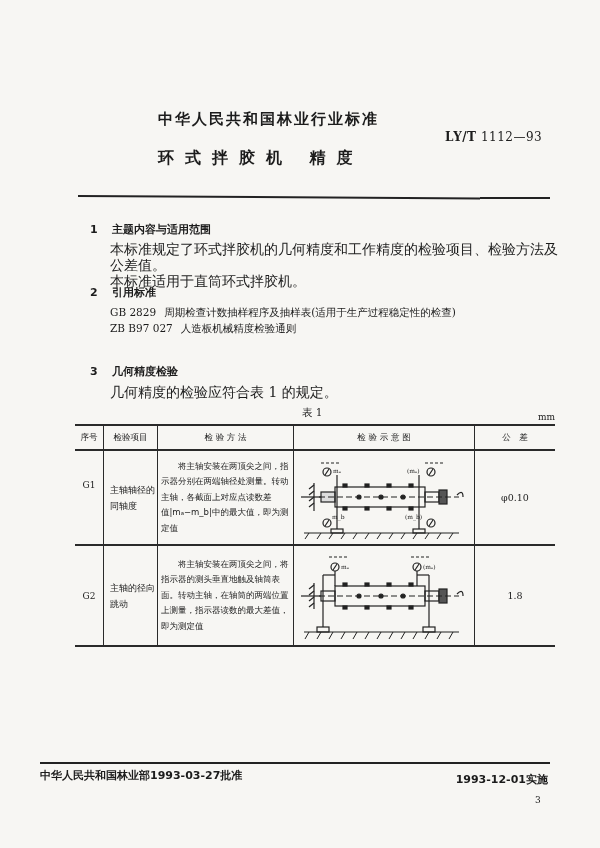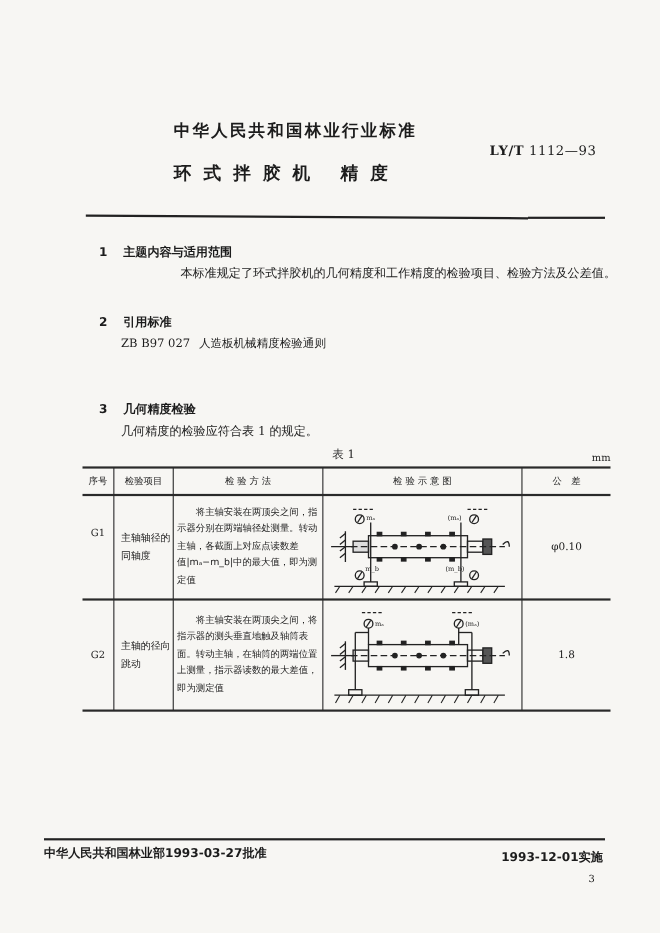--- a/index.html
+++ b/index.html
@@ -10,21 +10,21 @@
     color: #1c1c1c;
   }
   .abs { position: absolute; }
   .std-title { left: 158px; top: 110px; font-family: "DejaVu Sans", sans-serif; font-weight: bold; font-size: 15px; letter-spacing: 2px; text-align: right; }
   .std-code { left: 445px; top: 130px; font-size: 12px; letter-spacing: 0.5px; }
   .std-code .pre { font-weight: bold; }
   .doc-title { left: 158px; top: 148px; font-family: "DejaVu Sans", sans-serif; font-weight: bold; font-size: 16px; letter-spacing: 11px; }
   .rule-top { left: 78px; top: 195px; width: 402px; height: 2px; background: #222; transform: rotate(0.35deg); transform-origin: left; }
   .sec-head { font-family: "DejaVu Sans", sans-serif; font-weight: bold; font-size: 11px; }
   .sec-num { display: inline-block; width: 22px; }
-  .para { font-size: 11px; line-height: 16px; text-align: right; }
+  .para { font-size: 14px; line-height: 16px; }
   .ref-row { font-size: 10.5px; line-height: 16px; white-space: nowrap; }
   .ref-code { display: inline-block; margin-right: 8px; }
   .tbl-caption { left: 302px; top: 406px; font-size: 10.5px; text-align: center; }
   .tbl-unit { left: 538px; top: 412px; font-size: 9px; }
   .hline { position: absolute; height: 1.5px; background: #2a2a2a; }
   .vline { position: absolute; width: 1px; background: #2a2a2a; }
   .cell { position: absolute; font-size: 9px; display: flex; align-items: center; justify-content: center; text-align: center; }
   .hdr { font-family: "DejaVu Sans", sans-serif; font-size: 8.5px; letter-spacing: 4px; }
   .item { font-family: "DejaVu Sans", sans-serif; font-size: 9px; line-height: 16px; text-align: left; justify-content: flex-start; padding-left: 6px; }
   .method { font-family: "DejaVu Sans", sans-serif; font-size: 8.5px; line-height: 15.5px; text-align: left; align-items: center; }
@@ -43,26 +43,30 @@
 </div>
 <div class="abs doc-title">环式拌胶机  精度</div>
 <div class="abs rule-top"></div>
 <div class="abs" style="left:480px;top:197px;width:70px;height:2px;background:#222;"></div>
 
 <div class="abs sec-head" style="left:90px;top:222px;">
   <span class="sec-num">1</span><span>主题内容与适用范围</span>
 </div>
 <div class="abs para" style="left:110px;top:241px;width:450px;">
   <div>本标准规定了环式拌胶机的几何精度和工作精度的检验项目、检验方法及公差值。</div>
+  <div>本标准适用于直筒环式拌胶机。</div>
 </div>
 
 <div class="abs sec-head" style="left:90px;top:285px;">
   <span class="sec-num">2</span><span>引用标准</span>
 </div>
 <div class="abs" style="left:110px;top:304px;">
+  <div class="ref-row">
+    <span class="ref-code">GB 2829</span><span>周期检查计数抽样程序及抽样表(适用于生产过程稳定性的检查)</span>
+  </div>
   <div class="ref-row">
     <span class="ref-code">ZB B97 027</span><span>人造板机械精度检验通则</span>
   </div>
 </div>
 
 <div class="abs sec-head" style="left:90px;top:364px;">
   <span class="sec-num">3</span><span>几何精度检验</span>
 </div>
 <div class="abs para" style="left:110px;top:384px;">几何精度的检验应符合表 1 的规定。</div>
 

